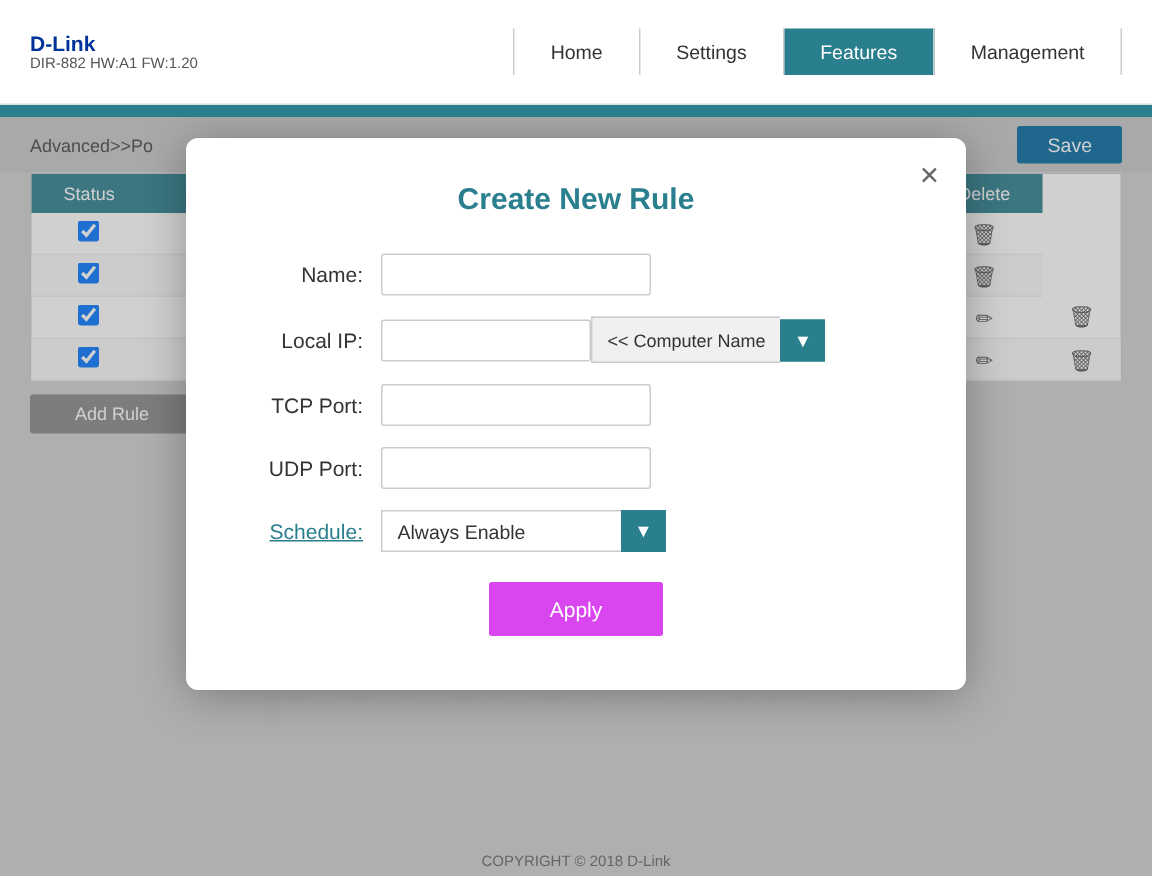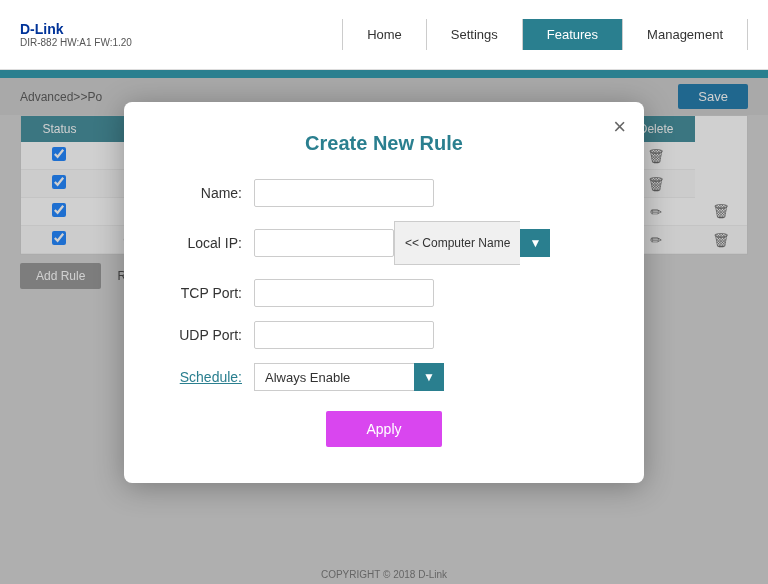--- a/index.html
+++ b/index.html
@@ -133,21 +133,21 @@
       display: flex;
       align-items: center;
       padding: 8px 20px;
       gap: 16px;
       background: #d0d0d0;
     }
     .add-rule-btn {
       background: #888;
       color: #fff;
       border: none;
-      padding: 6px 16px;
+      padding: 6px 30px;
       font-size: 12px;
       cursor: pointer;
       border-radius: 2px;
     }
     .remaining-text {
       font-size: 12px;
       color: #333;
     }
 
     
@@ -165,21 +165,21 @@
     }
 
     
     .modal-overlay {
       position: absolute;
       top: 0; left: 0; right: 0; bottom: 0;
       background: rgba(100,100,100,0.3);
       display: flex;
       align-items: flex-start;
       justify-content: center;
-      padding-top: 24px;
+      padding-top: 14px;
       z-index: 100;
     }
 
     .modal {
       background: #fff;
       border-radius: 8px;
       width: 520px;
       padding: 30px 40px 30px 40px;
       position: relative;
       box-shadow: 0 4px 30px rgba(0,0,0,0.3);
@@ -233,21 +233,21 @@
       font-size: 13px;
       width: 180px;
     }
 
     .computer-name-group {
       display: flex;
       align-items: center;
     }
 
     .computer-name-btn {
-      height: 44px;
+      height: 31px;
       background: #f0f0f0;
       border: 1px solid #ccc;
       border-right: none;
       padding: 0 10px;
       font-size: 12px;
       color: #333;
       cursor: pointer;
       white-space: nowrap;
     }
 

